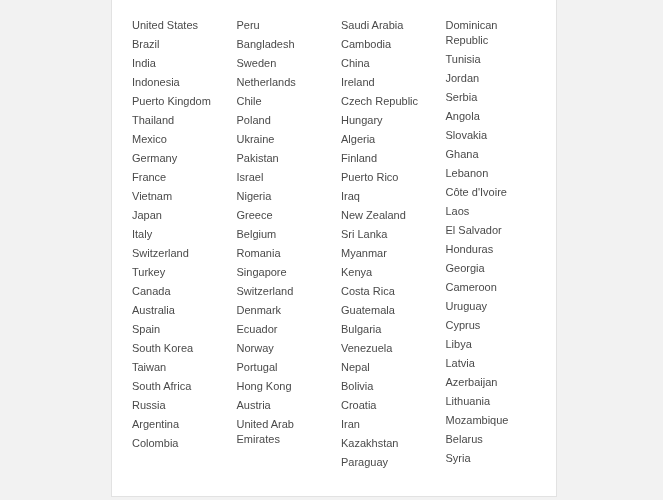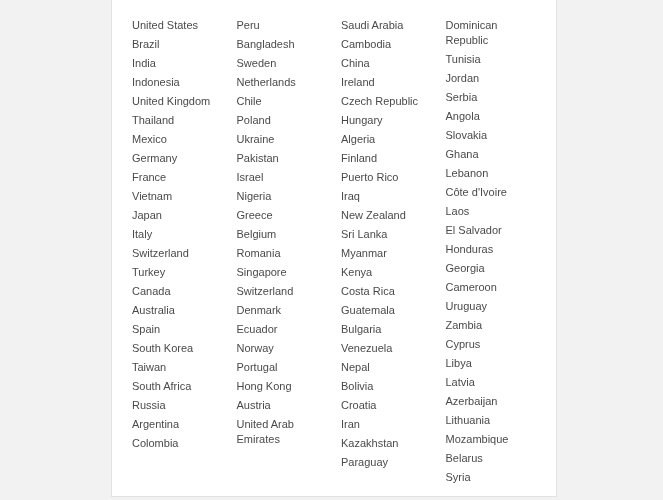--- a/index.html
+++ b/index.html
@@ -44,21 +44,21 @@
 </head>
 <body>
 
 <div class="panel">
   <div class="columns">
     <div class="col">
         <div class="country">United States</div>
         <div class="country">Brazil</div>
         <div class="country">India</div>
         <div class="country">Indonesia</div>
-        <div class="country">United Kingdom</div>
+        <div class="country">Puerto Kingdom</div>
         <div class="country">Thailand</div>
         <div class="country">Mexico</div>
         <div class="country">Germany</div>
         <div class="country">France</div>
         <div class="country">Vietnam</div>
         <div class="country">Japan</div>
         <div class="country">Italy</div>
         <div class="country">Switzerland</div>
         <div class="country">Turkey</div>
         <div class="country">Canada</div>
@@ -130,21 +130,20 @@
         <div class="country">Slovakia</div>
         <div class="country">Ghana</div>
         <div class="country">Lebanon</div>
         <div class="country">Côte d'Ivoire</div>
         <div class="country">Laos</div>
         <div class="country">El Salvador</div>
         <div class="country">Honduras</div>
         <div class="country">Georgia</div>
         <div class="country">Cameroon</div>
         <div class="country">Uruguay</div>
-        <div class="country">Zambia</div>
         <div class="country">Cyprus</div>
         <div class="country">Libya</div>
         <div class="country">Latvia</div>
         <div class="country">Azerbaijan</div>
         <div class="country">Lithuania</div>
         <div class="country">Mozambique</div>
         <div class="country">Belarus</div>
         <div class="country">Syria</div>
       </div>
   </div>

